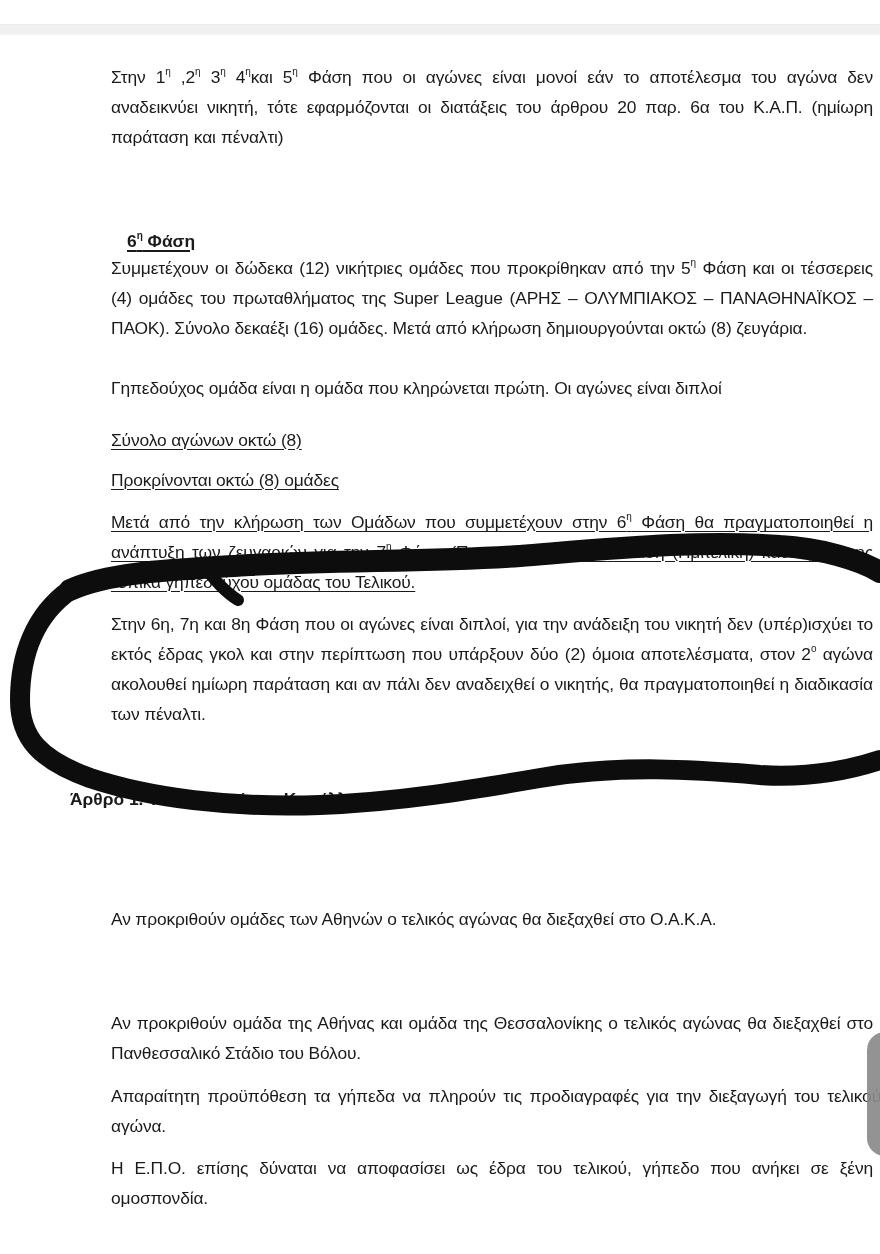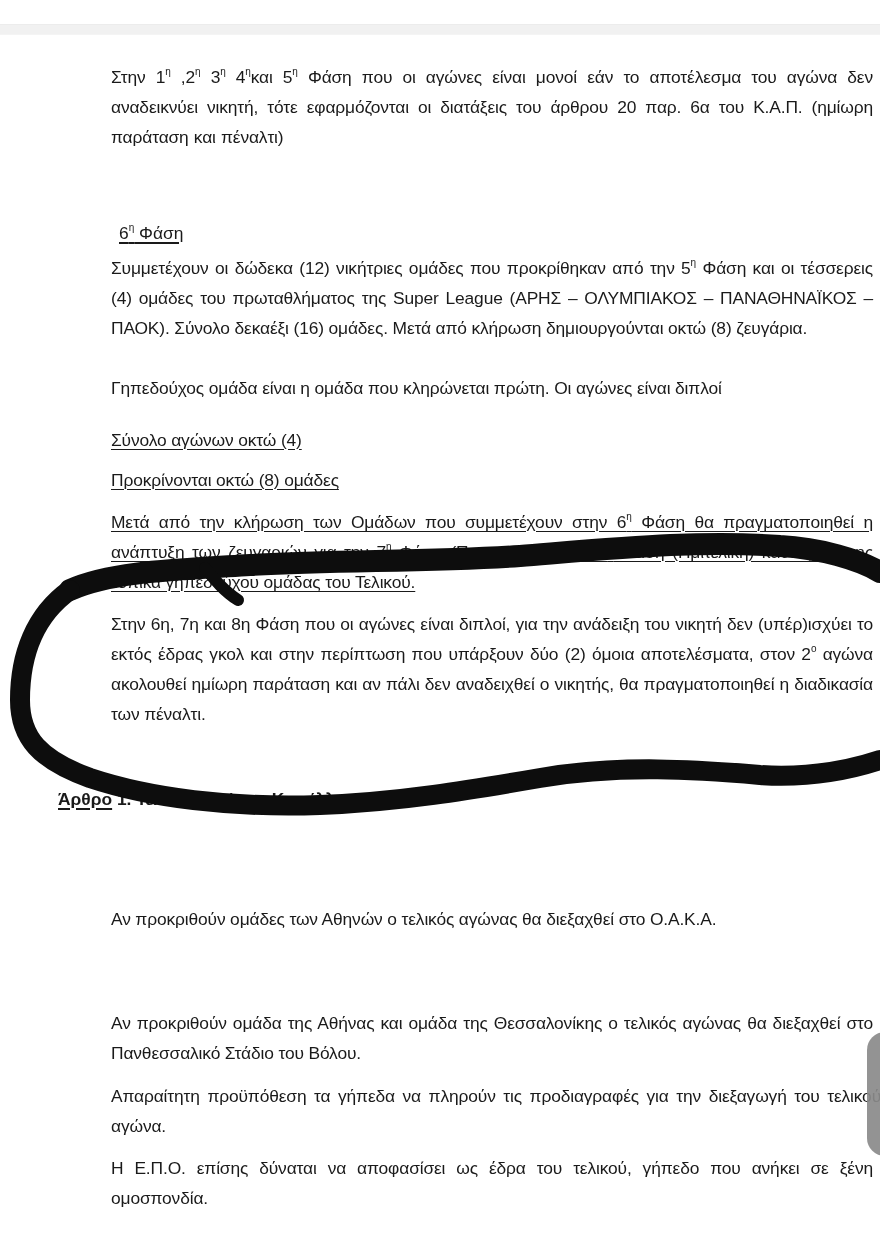--- a/index.html
+++ b/index.html
@@ -38,38 +38,38 @@
       text-align-last: left;
       letter-spacing: -0.15px;
       word-spacing: 0px;
       margin: 0;
     }
     .u { text-decoration: underline; text-underline-offset: 3px; text-decoration-thickness: 1px; }
     .heading {
       position: absolute;
       left: 111px;
       font-size: 17.4px;
-      font-weight: normal;
+      font-weight: bold;
       line-height: 30px;
       text-decoration: underline;
       text-underline-offset: 3px;
       text-decoration-thickness: 1.5px;
-      margin: 8px;
+      margin: 16px;
     }
     .article-heading {
       position: absolute;
       left: 58px;
       top: 784px;
       font-size: 17.4px;
       font-weight: bold;
       line-height: 30px;
       margin: 0;
       white-space: nowrap;
     }
-    .article-heading .prefix { text-decoration: underline; text-underline-offset: 3px; text-decoration-thickness: 1.5px; }
+    .article-heading .prefix { text-underline-offset: 3px; text-decoration-thickness: 1.5px; margin-left: 12px; }
     sup.s {
       font-size: 10px;
       line-height: 0;
       vertical-align: super;
       position: relative;
       top: -1px;
     }
     .scribble {
       position: absolute;
       left: 0; top: 0;
@@ -97,21 +97,21 @@
   <p class="para" style="top:62px; word-spacing:0.5px;">
     <span>Στην </span><span>1</span><sup class="s">η</sup><span> ,</span><span>2</span><sup class="s">η</sup><span> </span><span>3</span><sup class="s">η</sup><span> </span><span>4</span><sup class="s">η</sup><span>και </span><span>5</span><sup class="s">η</sup><span> </span><span>Φάση που οι αγώνες είναι μονοί εάν το αποτέλεσμα του αγώνα δεν αναδεικνύει νικητή, τότε εφαρμόζονται οι διατάξεις του άρθρου 20 παρ. 6α του Κ.Α.Π. (ημίωρη παράταση και πέναλτι)</span>
   </p>
 
   <p class="heading" style="top:210px;"><span>6</span><sup class="s">η</sup><span> Φάση</span></p>
 
   <p class="para" style="top:253px;"><span>Συμμετέχουν οι δώδεκα (12) νικήτριες ομάδες που προκρίθηκαν από την 5</span><sup class="s">η</sup><span> Φάση και οι τέσσερεις (4) ομάδες του πρωταθλήματος της Super League (ΑΡΗΣ – ΟΛΥΜΠΙΑΚΟΣ – ΠΑΝΑΘΗΝΑΪΚΟΣ – ΠΑΟΚ). Σύνολο δεκαέξι (16) ομάδες. Μετά από κλήρωση δημιουργούνται οκτώ (8) ζευγάρια.</span></p>
 
   <p class="para" style="top:373px;">Γηπεδούχος ομάδα είναι η ομάδα που κληρώνεται πρώτη. Οι αγώνες είναι διπλοί</p>
 
-  <p class="para" style="top:425px;"><span class="u">Σύνολο αγώνων οκτώ (4)</span></p>
+  <p class="para" style="top:425px;"><span class="u">Σύνολο αγώνων οκτώ (8)</span></p>
 
   <p class="para" style="top:465px;"><span class="u">Προκρίνονται οκτώ (8) ομάδες</span></p>
 
   <p class="para" style="top:507px;"><span class="u"><span>Μετά από την κλήρωση των Ομάδων που συμμετέχουν στην 6</span><sup class="s">η</sup><span> Φάση θα πραγματοποιηθεί η ανάπτυξη των ζευγαριών για την 7</span><sup class="s">η</sup><span> Φάση (Προημιτελική) και 8</span><sup class="s">η</sup><span> Φάση (Ημιτελική) καθώς και της τυπικά γηπεδούχου ομάδας του Τελικού.</span></span></p>
 
   <p class="para" style="top:609px;"><span>Στην 6η, 7η και 8η Φάση που οι αγώνες είναι διπλοί, για την ανάδειξη του νικητή δεν (υπέρ)ισχύει το εκτός έδρας γκολ και στην περίπτωση που υπάρξουν δύο (2) όμοια αποτελέσματα, στον 2</span><sup class="s">ο</sup><span> αγώνα ακολουθεί ημίωρη παράταση και αν πάλι δεν αναδειχθεί ο νικητής, θα πραγματοποιηθεί η διαδικασία των πέναλτι.</span></p>
 
   <p class="article-heading"><span class="prefix">Άρθρο</span><span> 1. Τελικός Αγώνας Κυπέλλου</span></p>
 
   <p class="para" style="top:904px;">Αν προκριθούν ομάδες των Αθηνών ο τελικός αγώνας θα διεξαχθεί στο Ο.Α.Κ.Α.</p>

